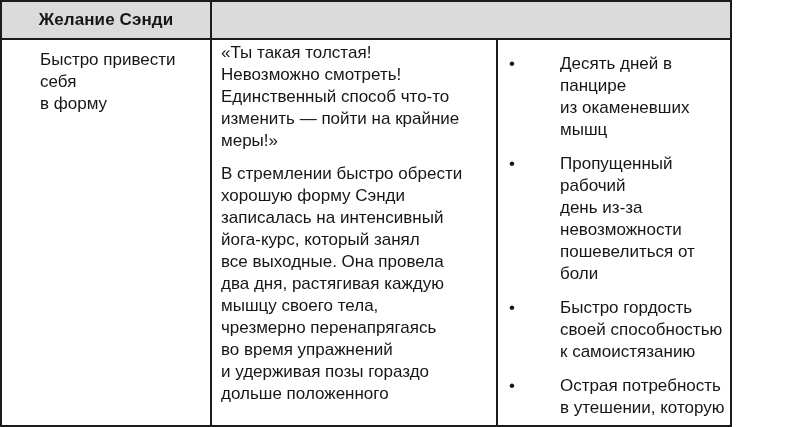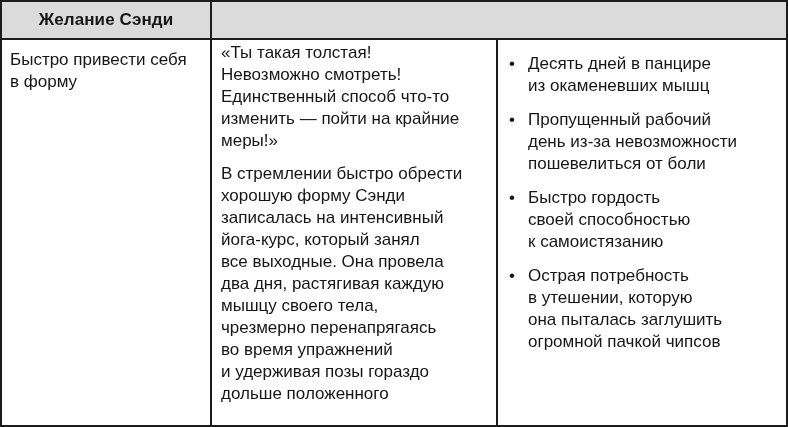--- a/index.html
+++ b/index.html
@@ -1,21 +1,21 @@
 <!DOCTYPE html>
 <html lang="ru"><head>
 <meta charset="utf-8">
 <style>
   html, body {
     margin: 0;
     padding: 0;
     background: #ffffff;
   }
   .book-table {
-    width: 788px;
+    width: 732px;
     height: 427px;
     box-sizing: border-box;
     border: 2px solid #1b1b1b;
     display: flex;
     flex-direction: column;
     font-family: "Liberation Sans", sans-serif;
     color: #161616;
     background: #ffffff;
   }
   .header-row {
@@ -41,21 +41,21 @@
     grid-template-columns: 210px 286px 1fr;
     min-height: 0;
   }
   .cell {
     box-sizing: border-box;
     font-size: 17px;
     line-height: 22px;
     overflow: hidden;
   }
   .cell.divider { border-right: 2px solid #1b1b1b; }
-  .cell-desire   { padding: 9px 6px 0 8px; }
+  .cell-desire   { padding: 9px 6px 0 8px; margin-left: 30px; }
   .cell-thoughts { padding: 2px 4px 0 9px; }
   .cell-results  { padding: 13px 4px 0 0; }
   .cell p {
     margin: 0 0 11px 0;
     white-space: pre-line;
   }
   ul.results-list {
     list-style: none;
     margin: 0;
     padding: 0 0 0 11px;
@@ -66,20 +66,21 @@
     margin: 0 0 12px 0;
   }
   .bullet {
     flex: 0 0 19px;
     width: 19px;
     font-size: 17px;
     line-height: 22px;
   }
   .li-text {
     white-space: pre-line;
+    margin-left: 32px;
   }
 </style>
 </head>
 <body>
 
 <div class="book-table">
 
   <div class="header-row">
     <div class="header-cell divider">Желание Сэнди</div>
   </div>

